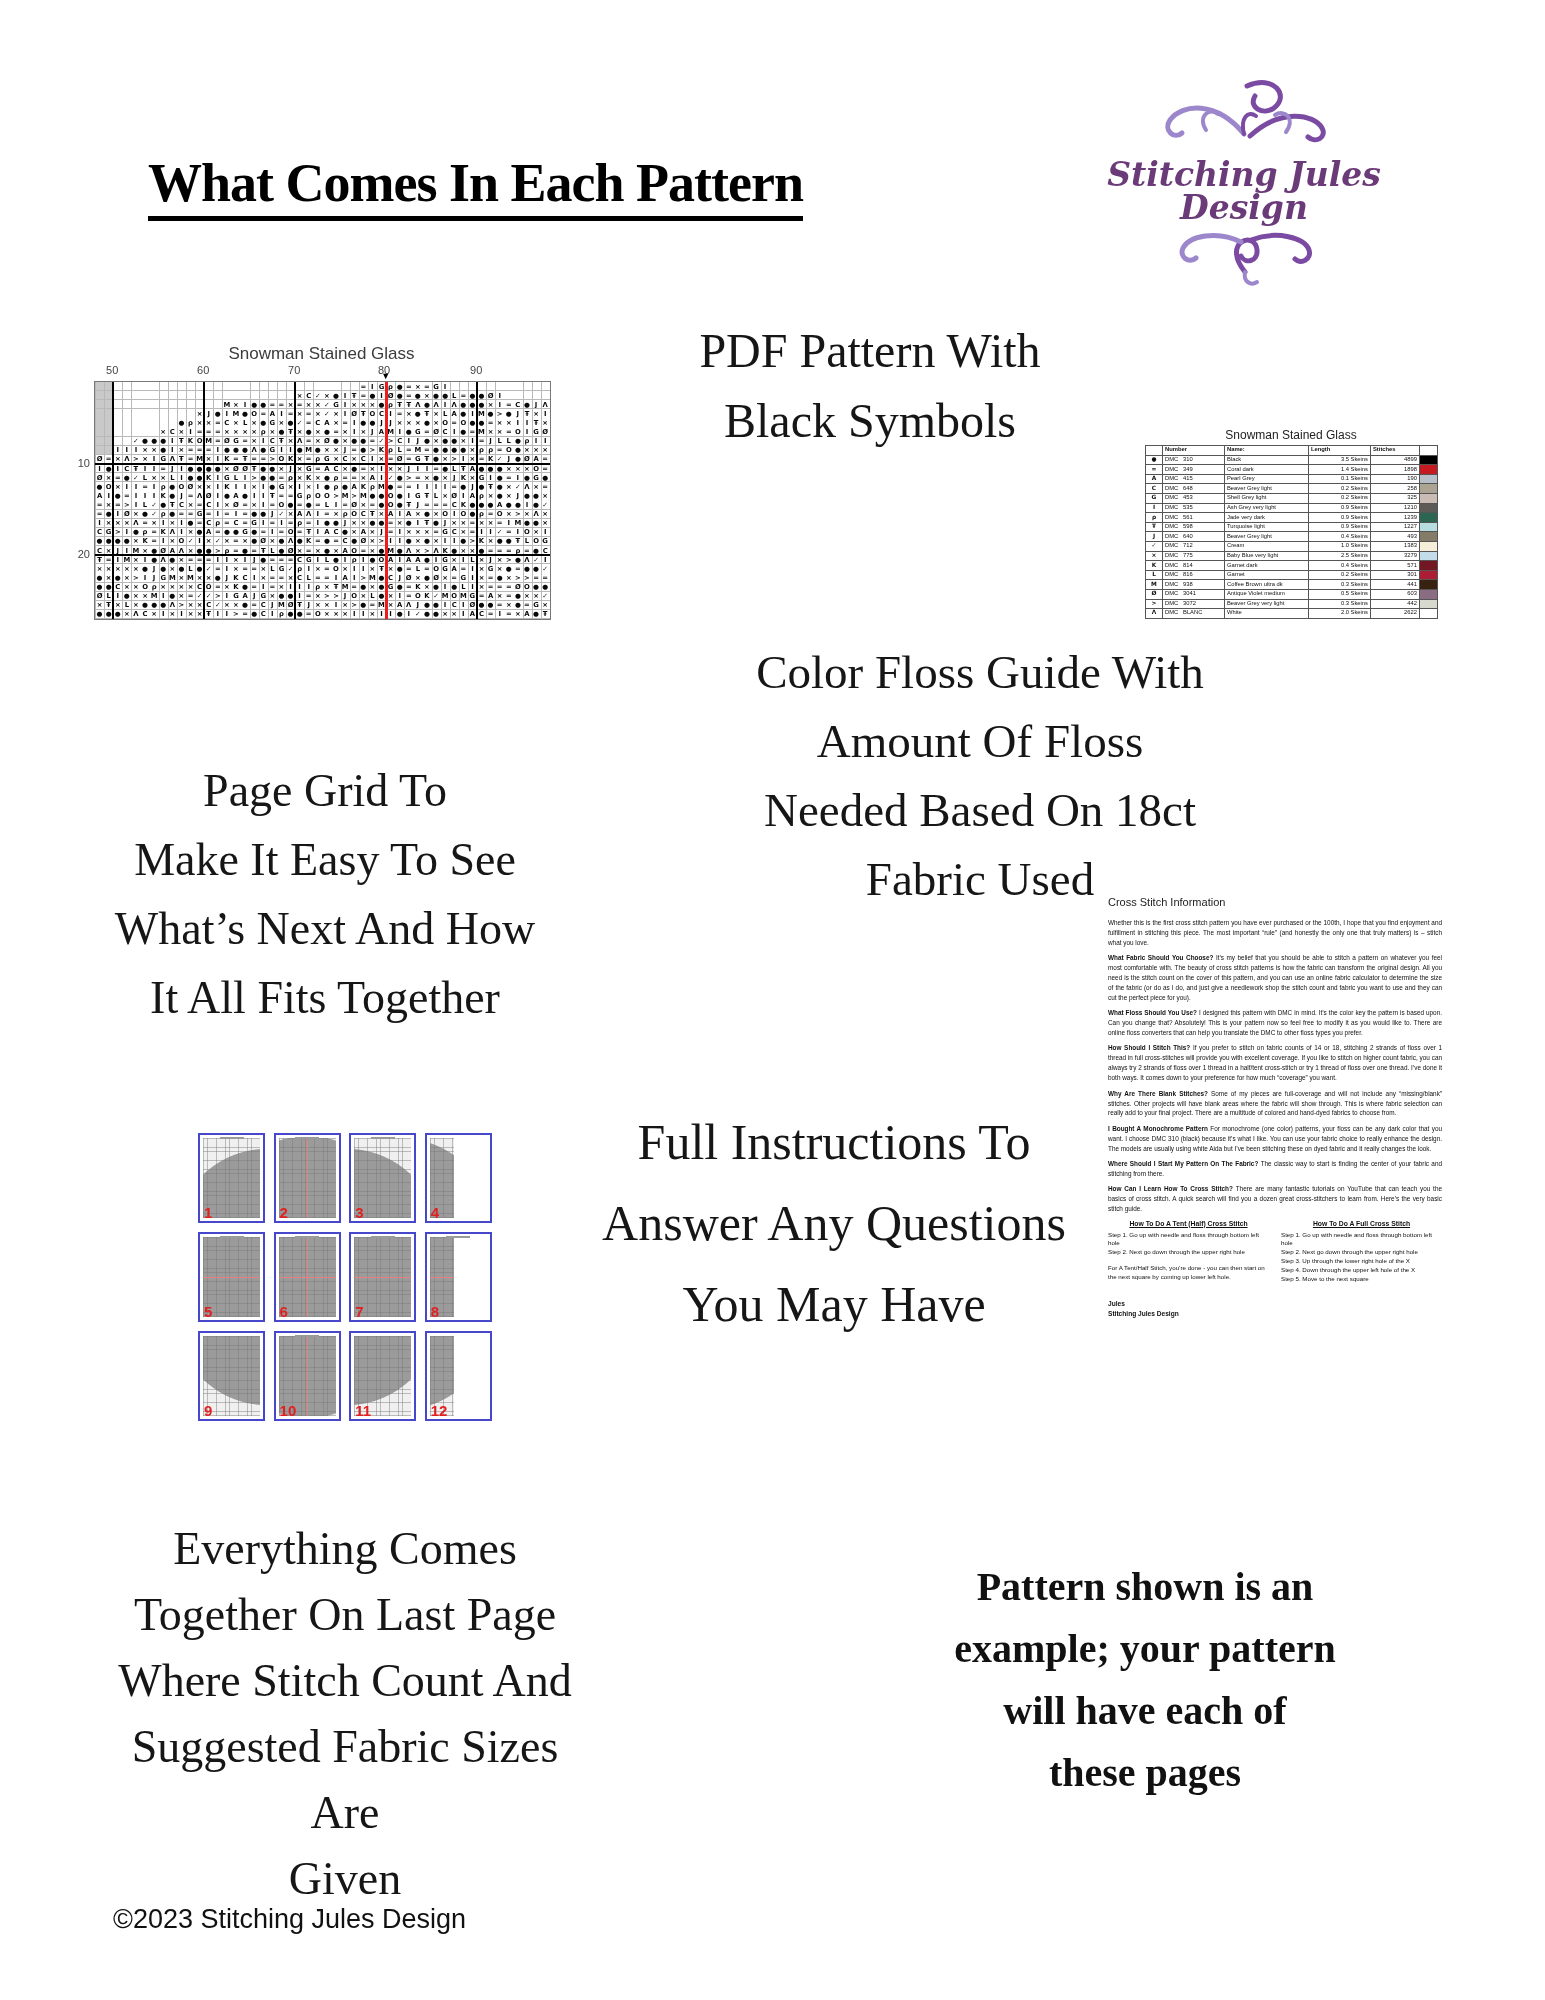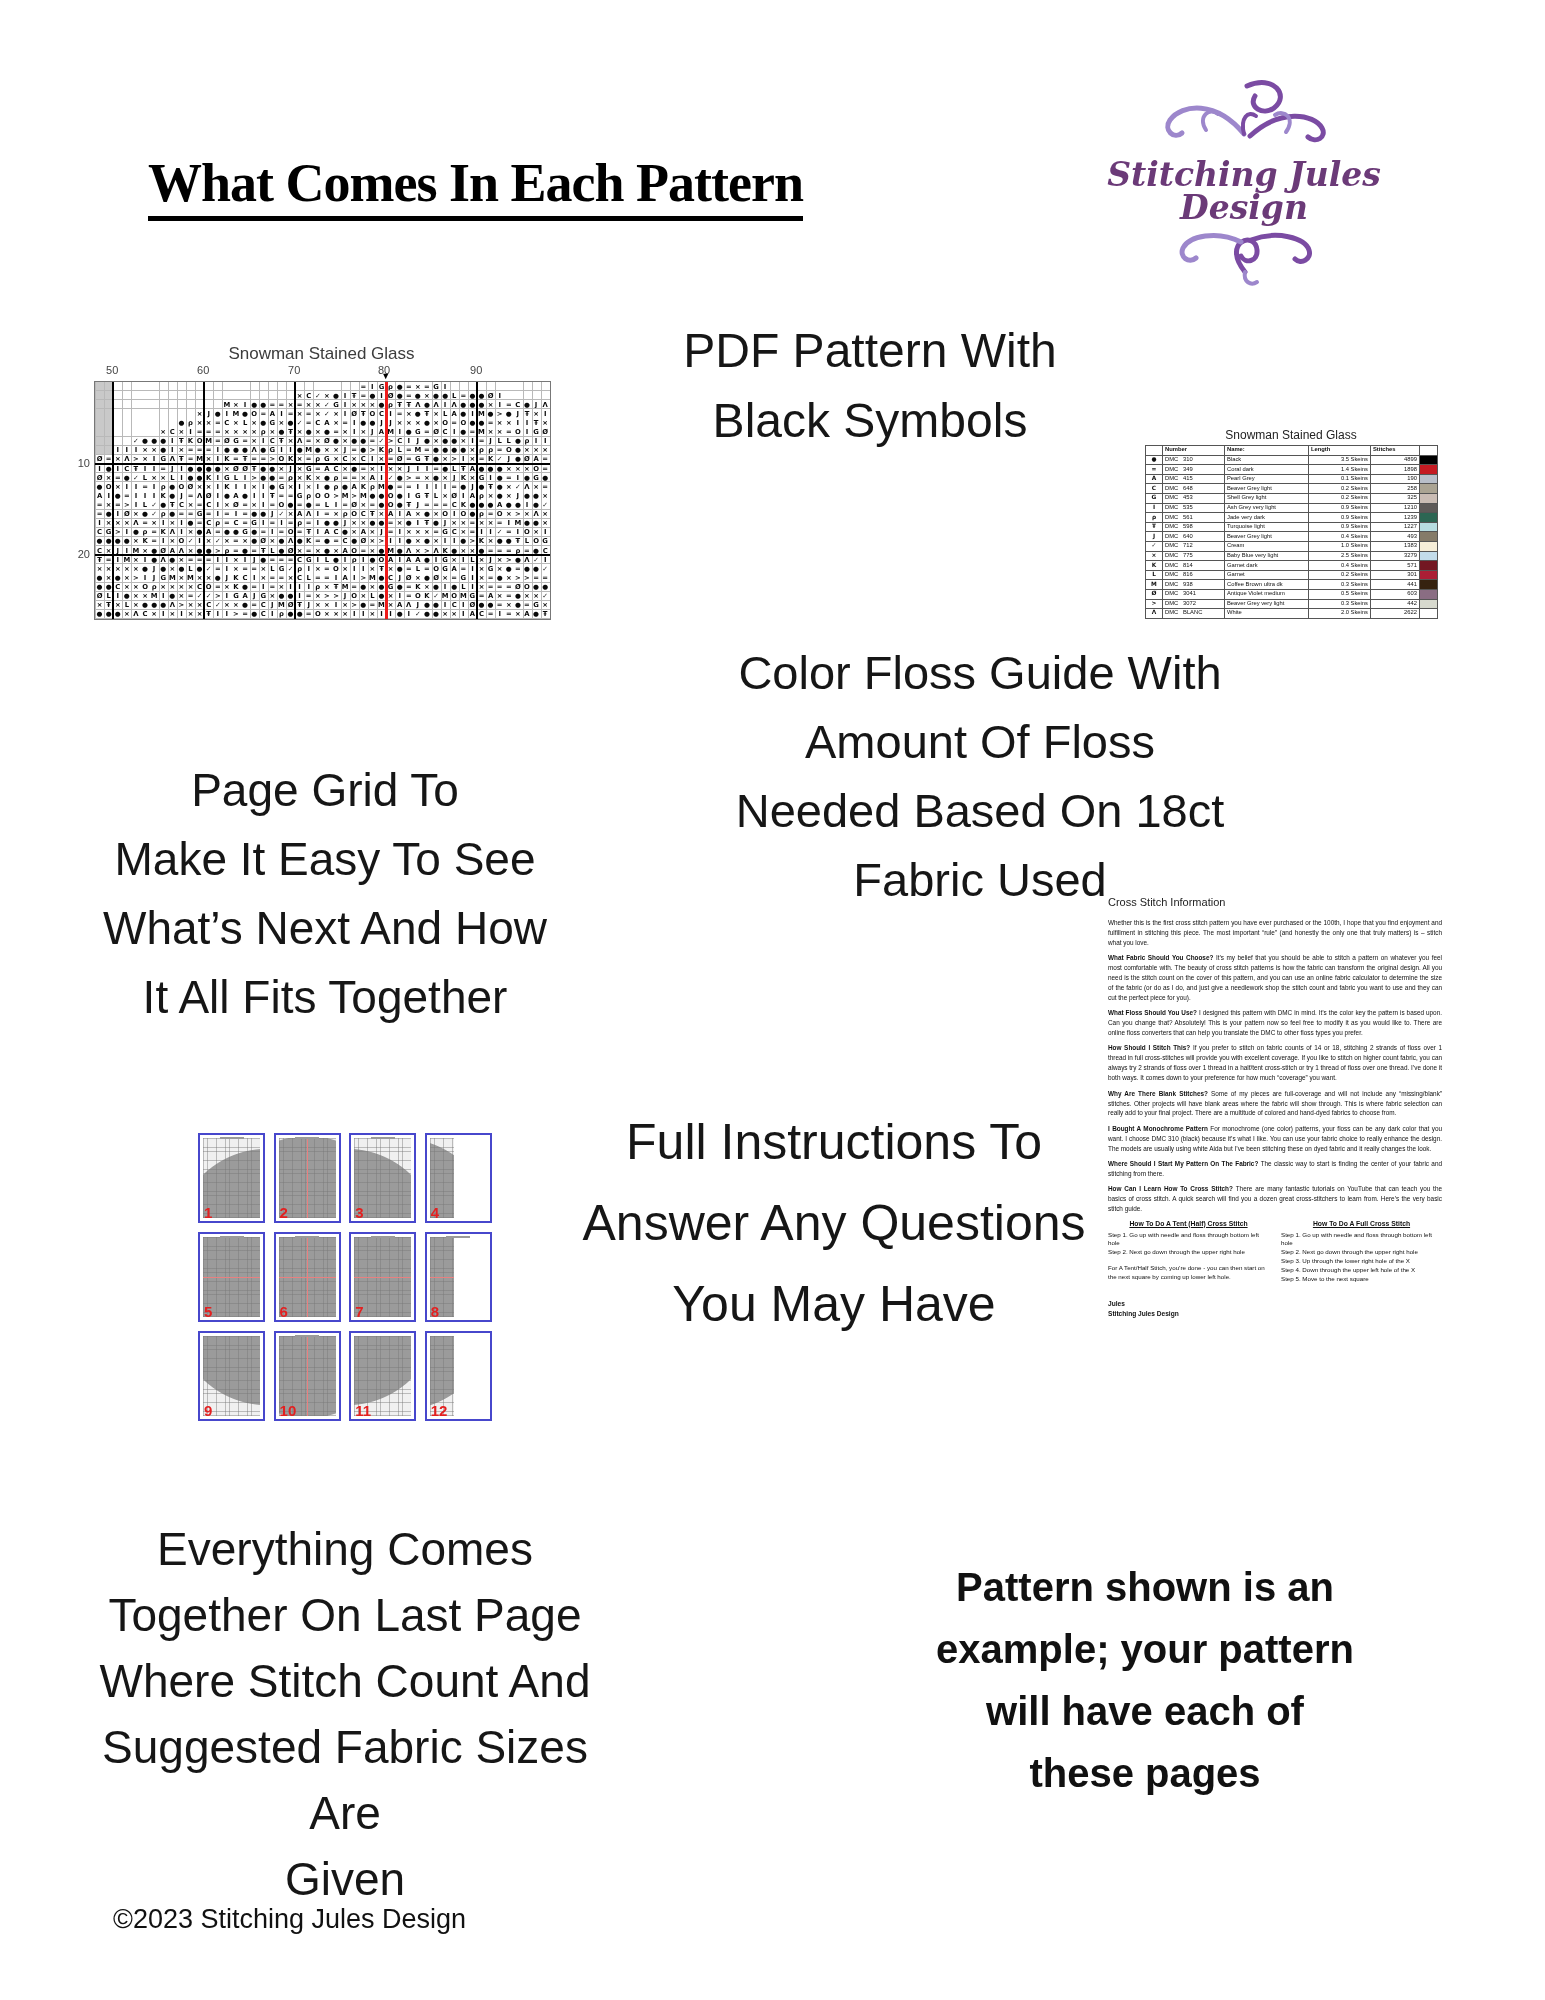--- a/index.html
+++ b/index.html
@@ -33,21 +33,21 @@
   .cf-lines{position:absolute;inset:0;pointer-events:none;
      background-image:repeating-linear-gradient(90deg,#b9b9b9 0 0.8px,transparent 0.8px 9.1px),
                       repeating-linear-gradient(0deg,#b9b9b9 0 0.8px,transparent 0.8px 9.12px);}
   .vline{position:absolute;top:0;bottom:0;width:1.8px;background:#000;}
   .hline{position:absolute;left:0;right:0;height:1.8px;background:#000;}
   .redline{position:absolute;top:0;bottom:0;width:3px;}
   .red-tri{position:absolute;top:-10px;font-size:9px;color:#000;line-height:1;}
 
   
   .cap{position:absolute;text-align:center;color:#161616;}
-  .cap .cap-line{display:block;}
+  .cap .cap-line{display:block;font-family:Liberation Serif, serif;}
   .cap-pdf{left:620px;top:300px;width:500px;font-size:48px;line-height:70px;}
   .cap-floss{left:690px;top:622px;width:580px;font-size:47px;line-height:69px;}
   .cap-grid{left:85px;top:740px;width:480px;font-size:46px;line-height:69px;}
   .cap-instr{left:564px;top:1086px;width:540px;font-size:50px;line-height:81px;}
   .cap-assembly{left:95px;top:1500px;width:500px;font-size:46px;line-height:66px;}
   .cap-example{left:895px;top:1540px;width:500px;font-size:40px;line-height:62px;font-weight:bold;color:#111;}
 
   
   .floss{position:absolute;left:1145px;top:412px;width:292px;}
   .floss-title{text-align:center;font-size:12px;color:#222;margin-bottom:3px;}

